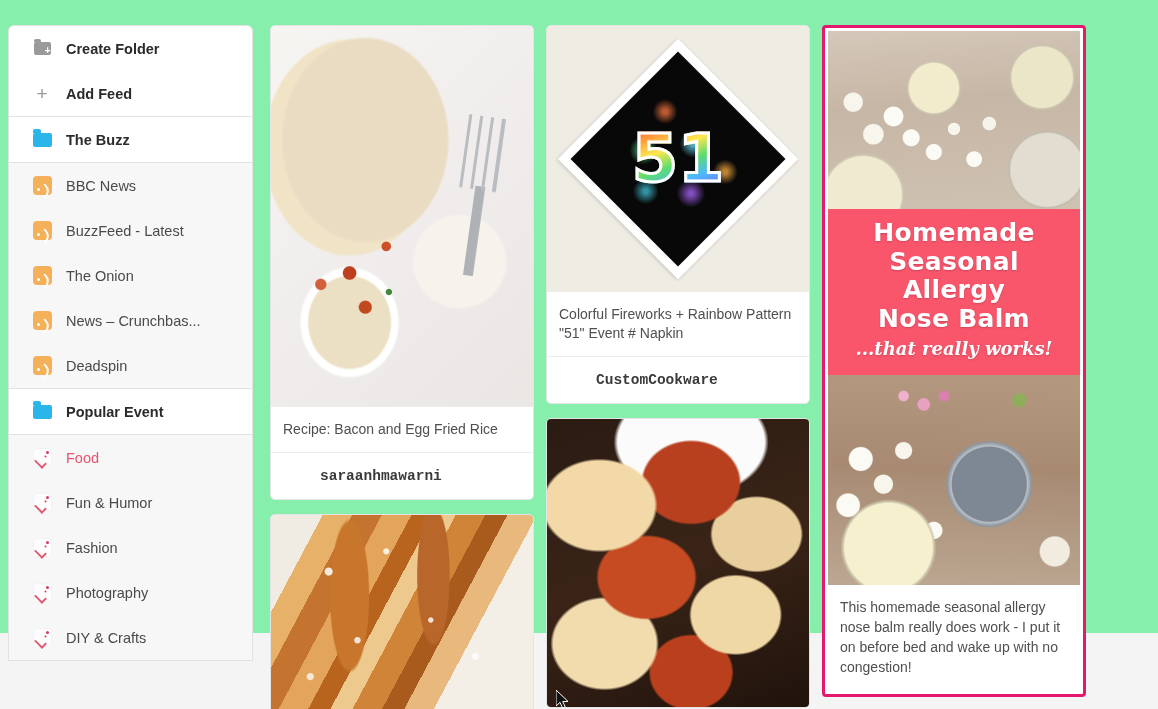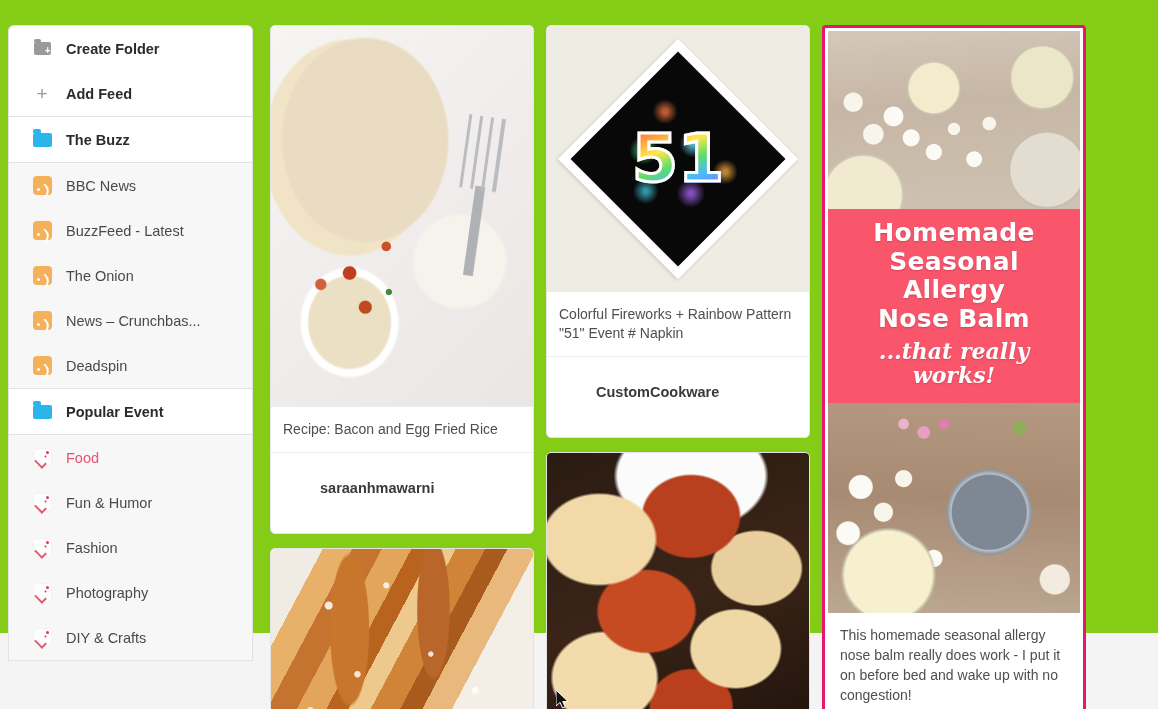--- a/index.html
+++ b/index.html
@@ -10,21 +10,21 @@
     overflow: hidden;
     background: #f4f4f4;
     font-family: "Liberation Sans", sans-serif;
     -webkit-font-smoothing: antialiased;
   }
 
   .app {
     position: relative;
     width: 1158px;
     height: 633px;
-    background: #84cc16;
+    background: #86efac;
   }
 
   
   .sidebar {
     position: absolute;
     left: 8px;
     top: 25px;
     width: 245px;
     display: flex;
     flex-direction: column;
@@ -212,23 +212,25 @@
     border-top: 1px solid #ececec;
   }
   .card-desc {
     padding: 12px 12px 14px 12px;
     font-size: 14px;
     line-height: 1.43;
     color: #4f4f4f;
   }
   .card-author {
     display: flex;
+    align-items: center;
     gap: 11px;
-    padding: 27px 12px;
+    padding: 10px 12px;
     border-top: 1px solid #ececec;
+    font-family: Liberation Mono, monospace;
   }
   .avatar {
     width: 26px; height: 26px;
     flex: 0 0 26px;
     border-radius: 2px;
     overflow: hidden;
   }
   .author-name {
     font-size: 14.5px;
     color: #3a3a3a;
@@ -386,21 +388,21 @@
     font-family: "DejaVu Sans", sans-serif;
     font-weight: bold;
     font-size: 25px;
     line-height: 1.14;
     letter-spacing: .3px;
   }
   .balm-l4 {
     font-family: "DejaVu Serif", serif;
     font-style: italic;
     font-weight: bold;
-    font-size: 22px;
+    font-size: 18px;
     margin-top: 6px;
     line-height: 1.1;
   }
   .balm-bottom {
     height: 210px;
     background:
       radial-gradient(circle at 64% 52%, #7e8894 0 19%, #b9bfc6 19.6%, #8e969f 21.5%, transparent 22.5%),
       radial-gradient(circle at 24% 82%, #f6f0cf 0 17%, #cfc9b0 17.6%, transparent 18.6%),
       radial-gradient(circle at 13% 40%, #fbfaf4 0 4.5%, transparent 5%),
       radial-gradient(circle at 22% 52%, #f7f5ec 0 4%, transparent 4.5%),

